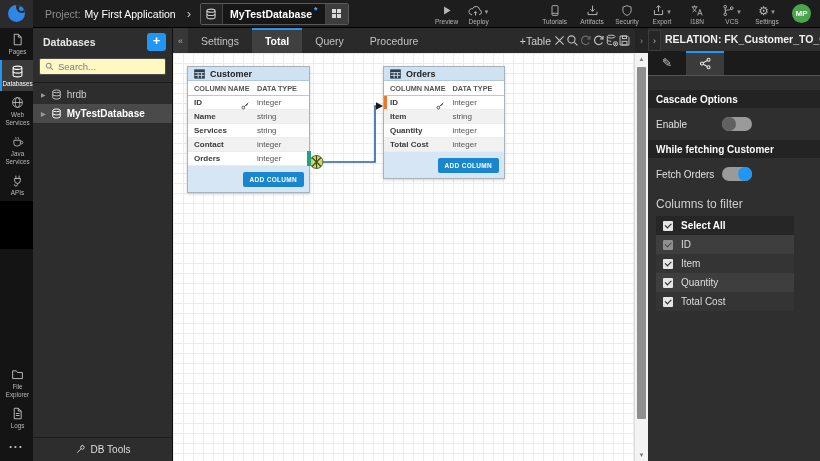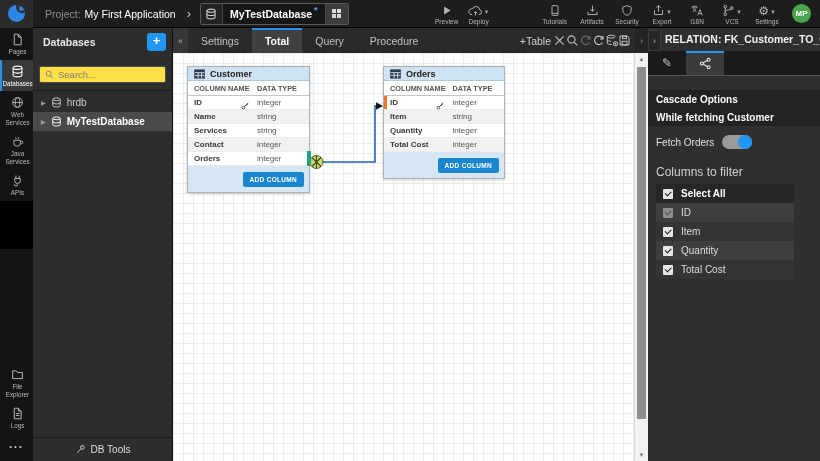--- a/index.html
+++ b/index.html
@@ -42,21 +42,21 @@
   .rail-item.active { background:#3a3a3a; border-left:2px solid #2196f3; color:#fff; }
   .rail-black { height:48px; background:#000; }
   .rail-spacer { flex:1; }
   .rail-dots { color:#bbb; font-size:8px; text-align:center; letter-spacing:2px; padding:8px 0 10px; }
 
   
   .dbpanel { width:140px; background:#2d2d2d; border-right:1px solid #101010; display:flex; flex-direction:column; flex:none; }
   .dbp-head { height:26px; display:flex; align-items:center; padding:4px 6px 2px 10px; }
   .dbp-title { flex:1; font-size:10.5px; font-weight:bold; color:#e8e8e8; }
   .plus-btn { width:19px; height:18px; background:#2196f3; border-radius:3px; color:#fff; font-size:13px; line-height:16px; text-align:center; font-weight:bold; }
-  .dbp-search { margin:12px 6px 7px; height:17px; background:#fde047; border:1px solid #4c4c4c; border-radius:2px; display:flex; align-items:center; padding:0 5px; gap:4px; }
+  .dbp-search { margin:4px 6px 7px; height:17px; background:#fef9c3; border:1px solid #4c4c4c; border-radius:2px; display:flex; align-items:center; padding:0 5px; gap:4px; }
   .dbp-search .ph { color:#7c7c7c; font-size:9.5px; }
   .tree { border-top:1px solid #1c1c1c; padding-top:2px; }
   .tree-item { height:19px; display:flex; align-items:center; gap:5px; padding-left:8px; font-size:10px; color:#c9c9c9; }
   .tree-item .tcaret { font-size:6px; color:#999; }
   .tree-item.selected { background:#4a4a4a; color:#fff; font-weight:bold; }
   .dbp-footer { margin-top:auto; height:24px; border-top:1px solid #1c1c1c; display:flex; align-items:center; justify-content:center; gap:5px; font-size:10px; color:#ddd; }
 
   
   .workspace { width:475px; display:flex; flex-direction:column; flex:none; min-width:0; }
   .wtabs { height:25px; background:#2a2a2a; display:flex; align-items:stretch; flex:none; }
@@ -545,20 +545,26 @@
                 <circle cx="11.8" cy="3.4" r="1.8"></circle>
                 <circle cx="11.8" cy="12.6" r="1.8"></circle>
                 <path d="M5.2 7.1 10.2 4.3M5.2 8.9l5 2.8"></path>
               </svg>
             </span>
         </span>
       </div>
 
       <div class="rp-gap"></div>
       <div class="rp-section">Cascade Options</div>
+      <div class="rp-row">
+        <span class="rlabel">Enable</span>
+        <span class="toggle off">
+            <span class="knob"></span>
+          </span>
+      </div>
       <div class="rp-section">While fetching Customer</div>
       <div class="rp-row">
         <span class="rlabel">Fetch Orders</span>
         <span class="toggle on">
             <span class="knob"></span>
           </span>
       </div>
       <div class="rp-label">Columns to filter</div>
       <div class="chk-list">
         <div class="chk-row hdr">

